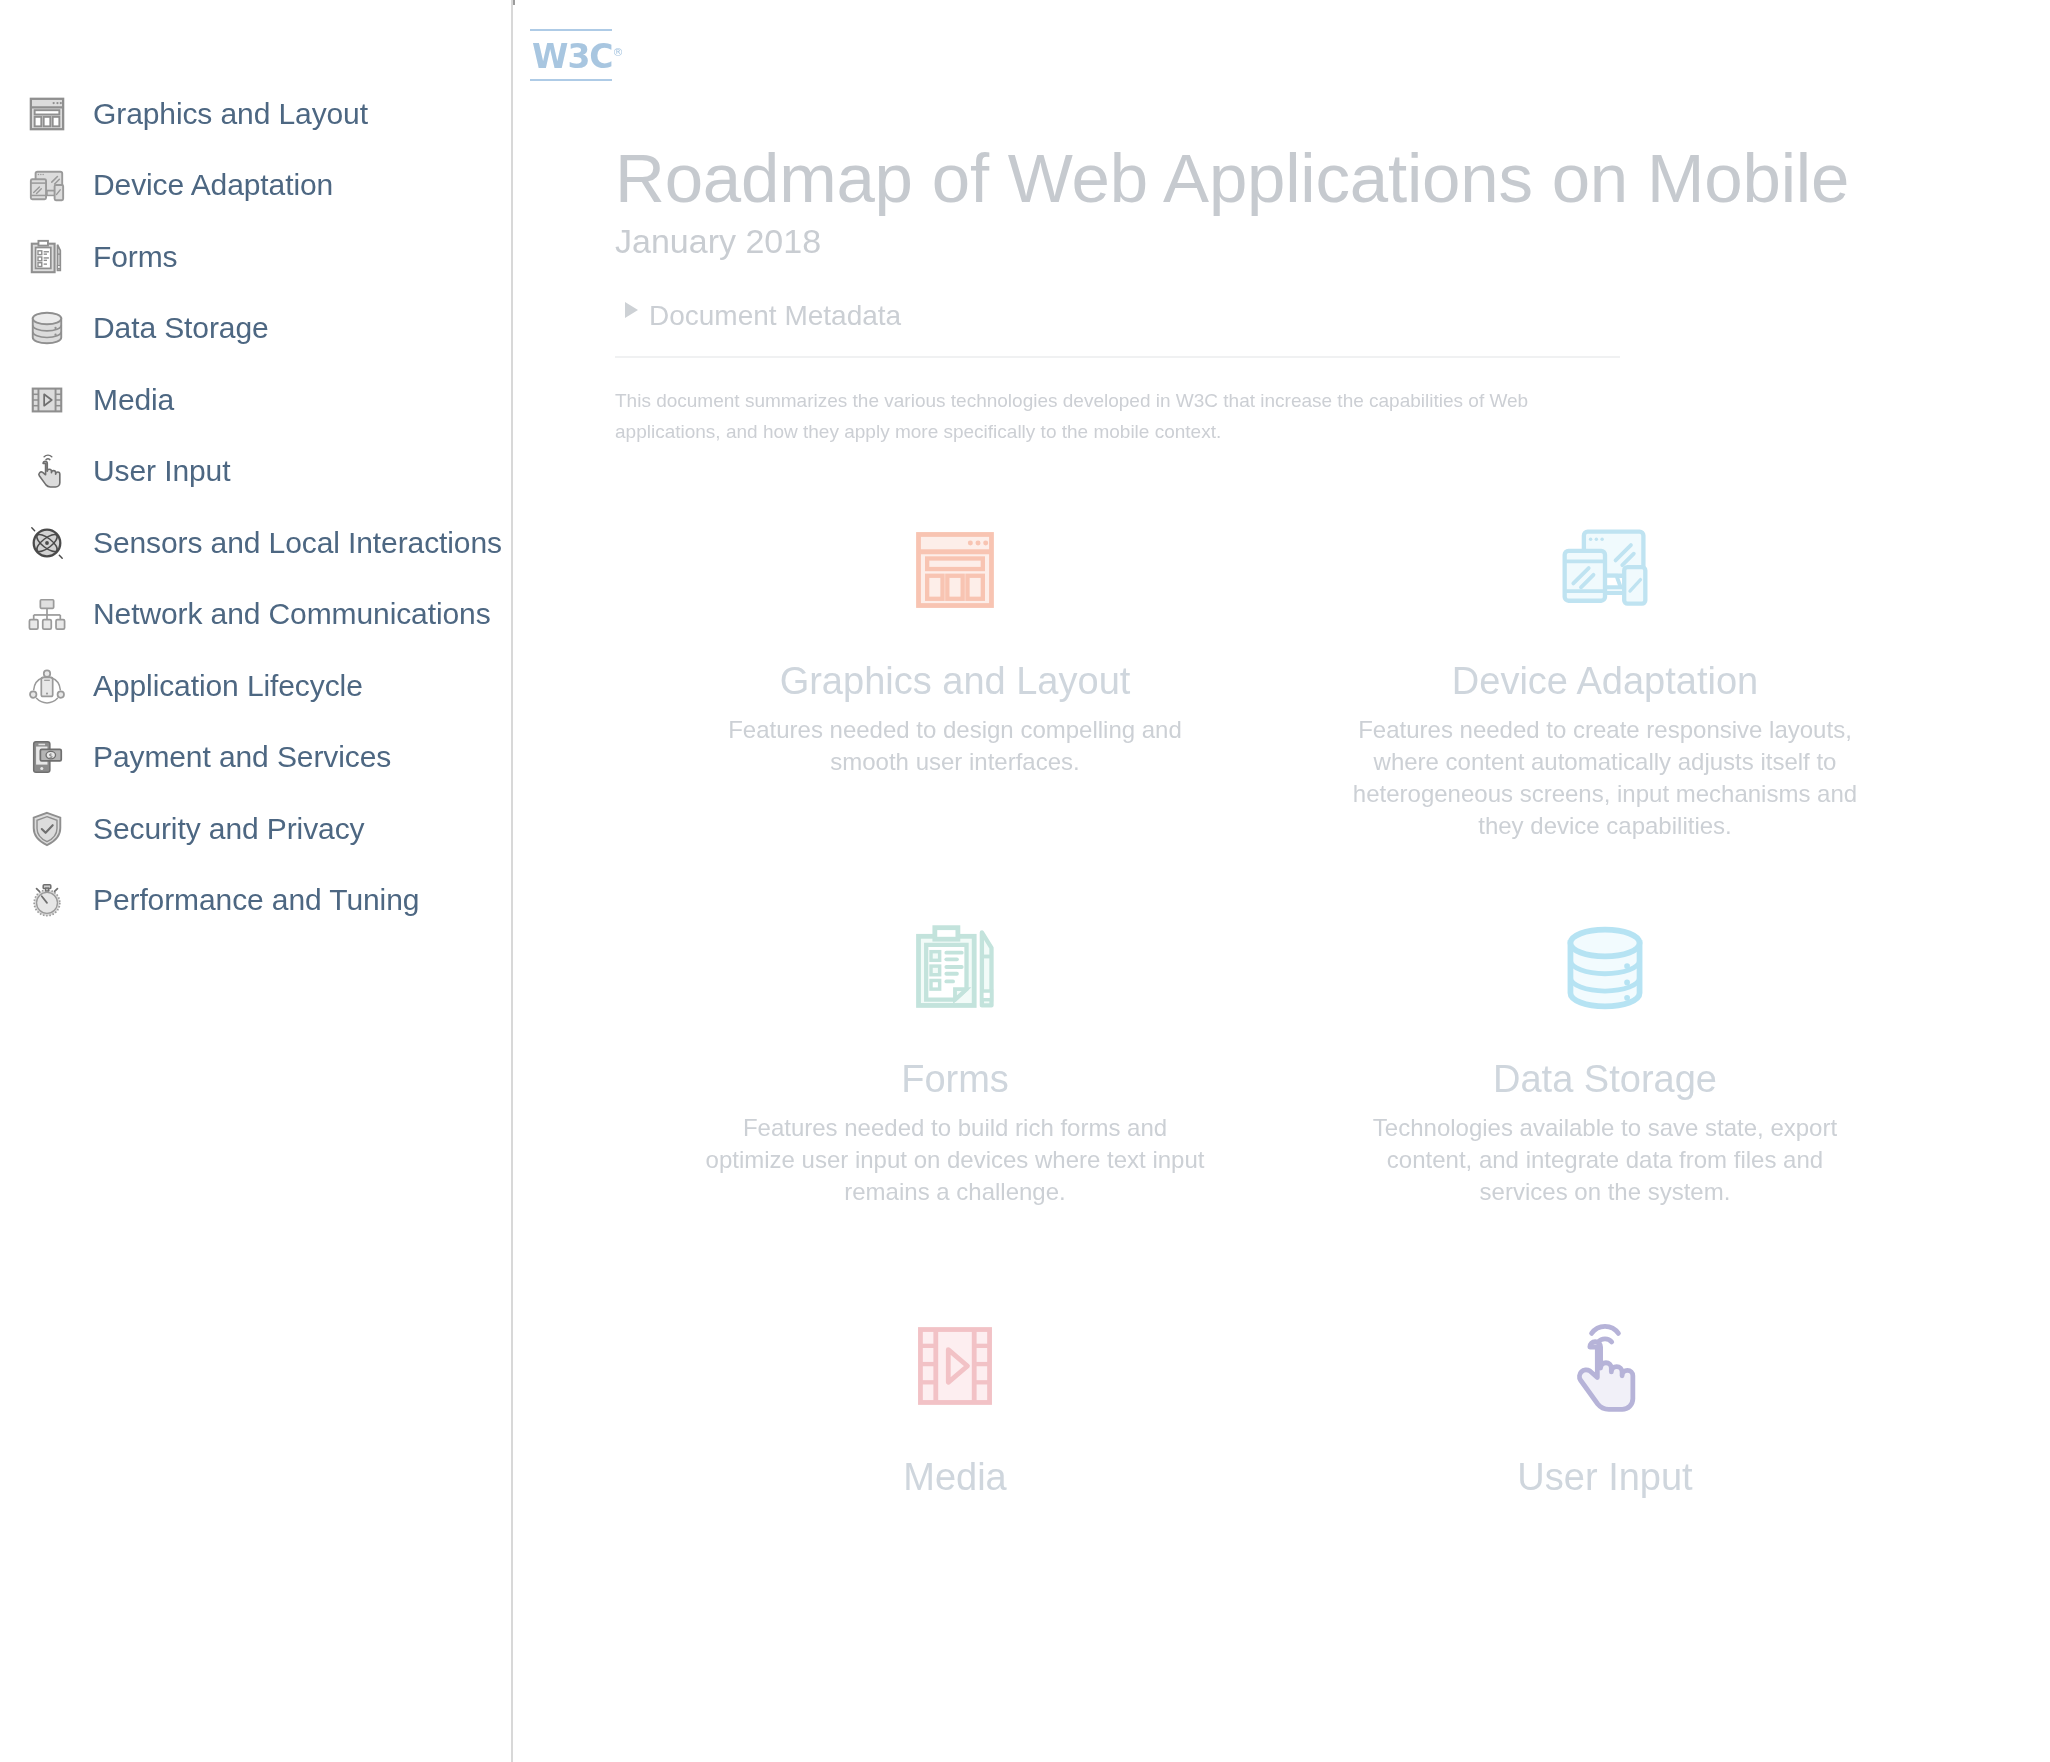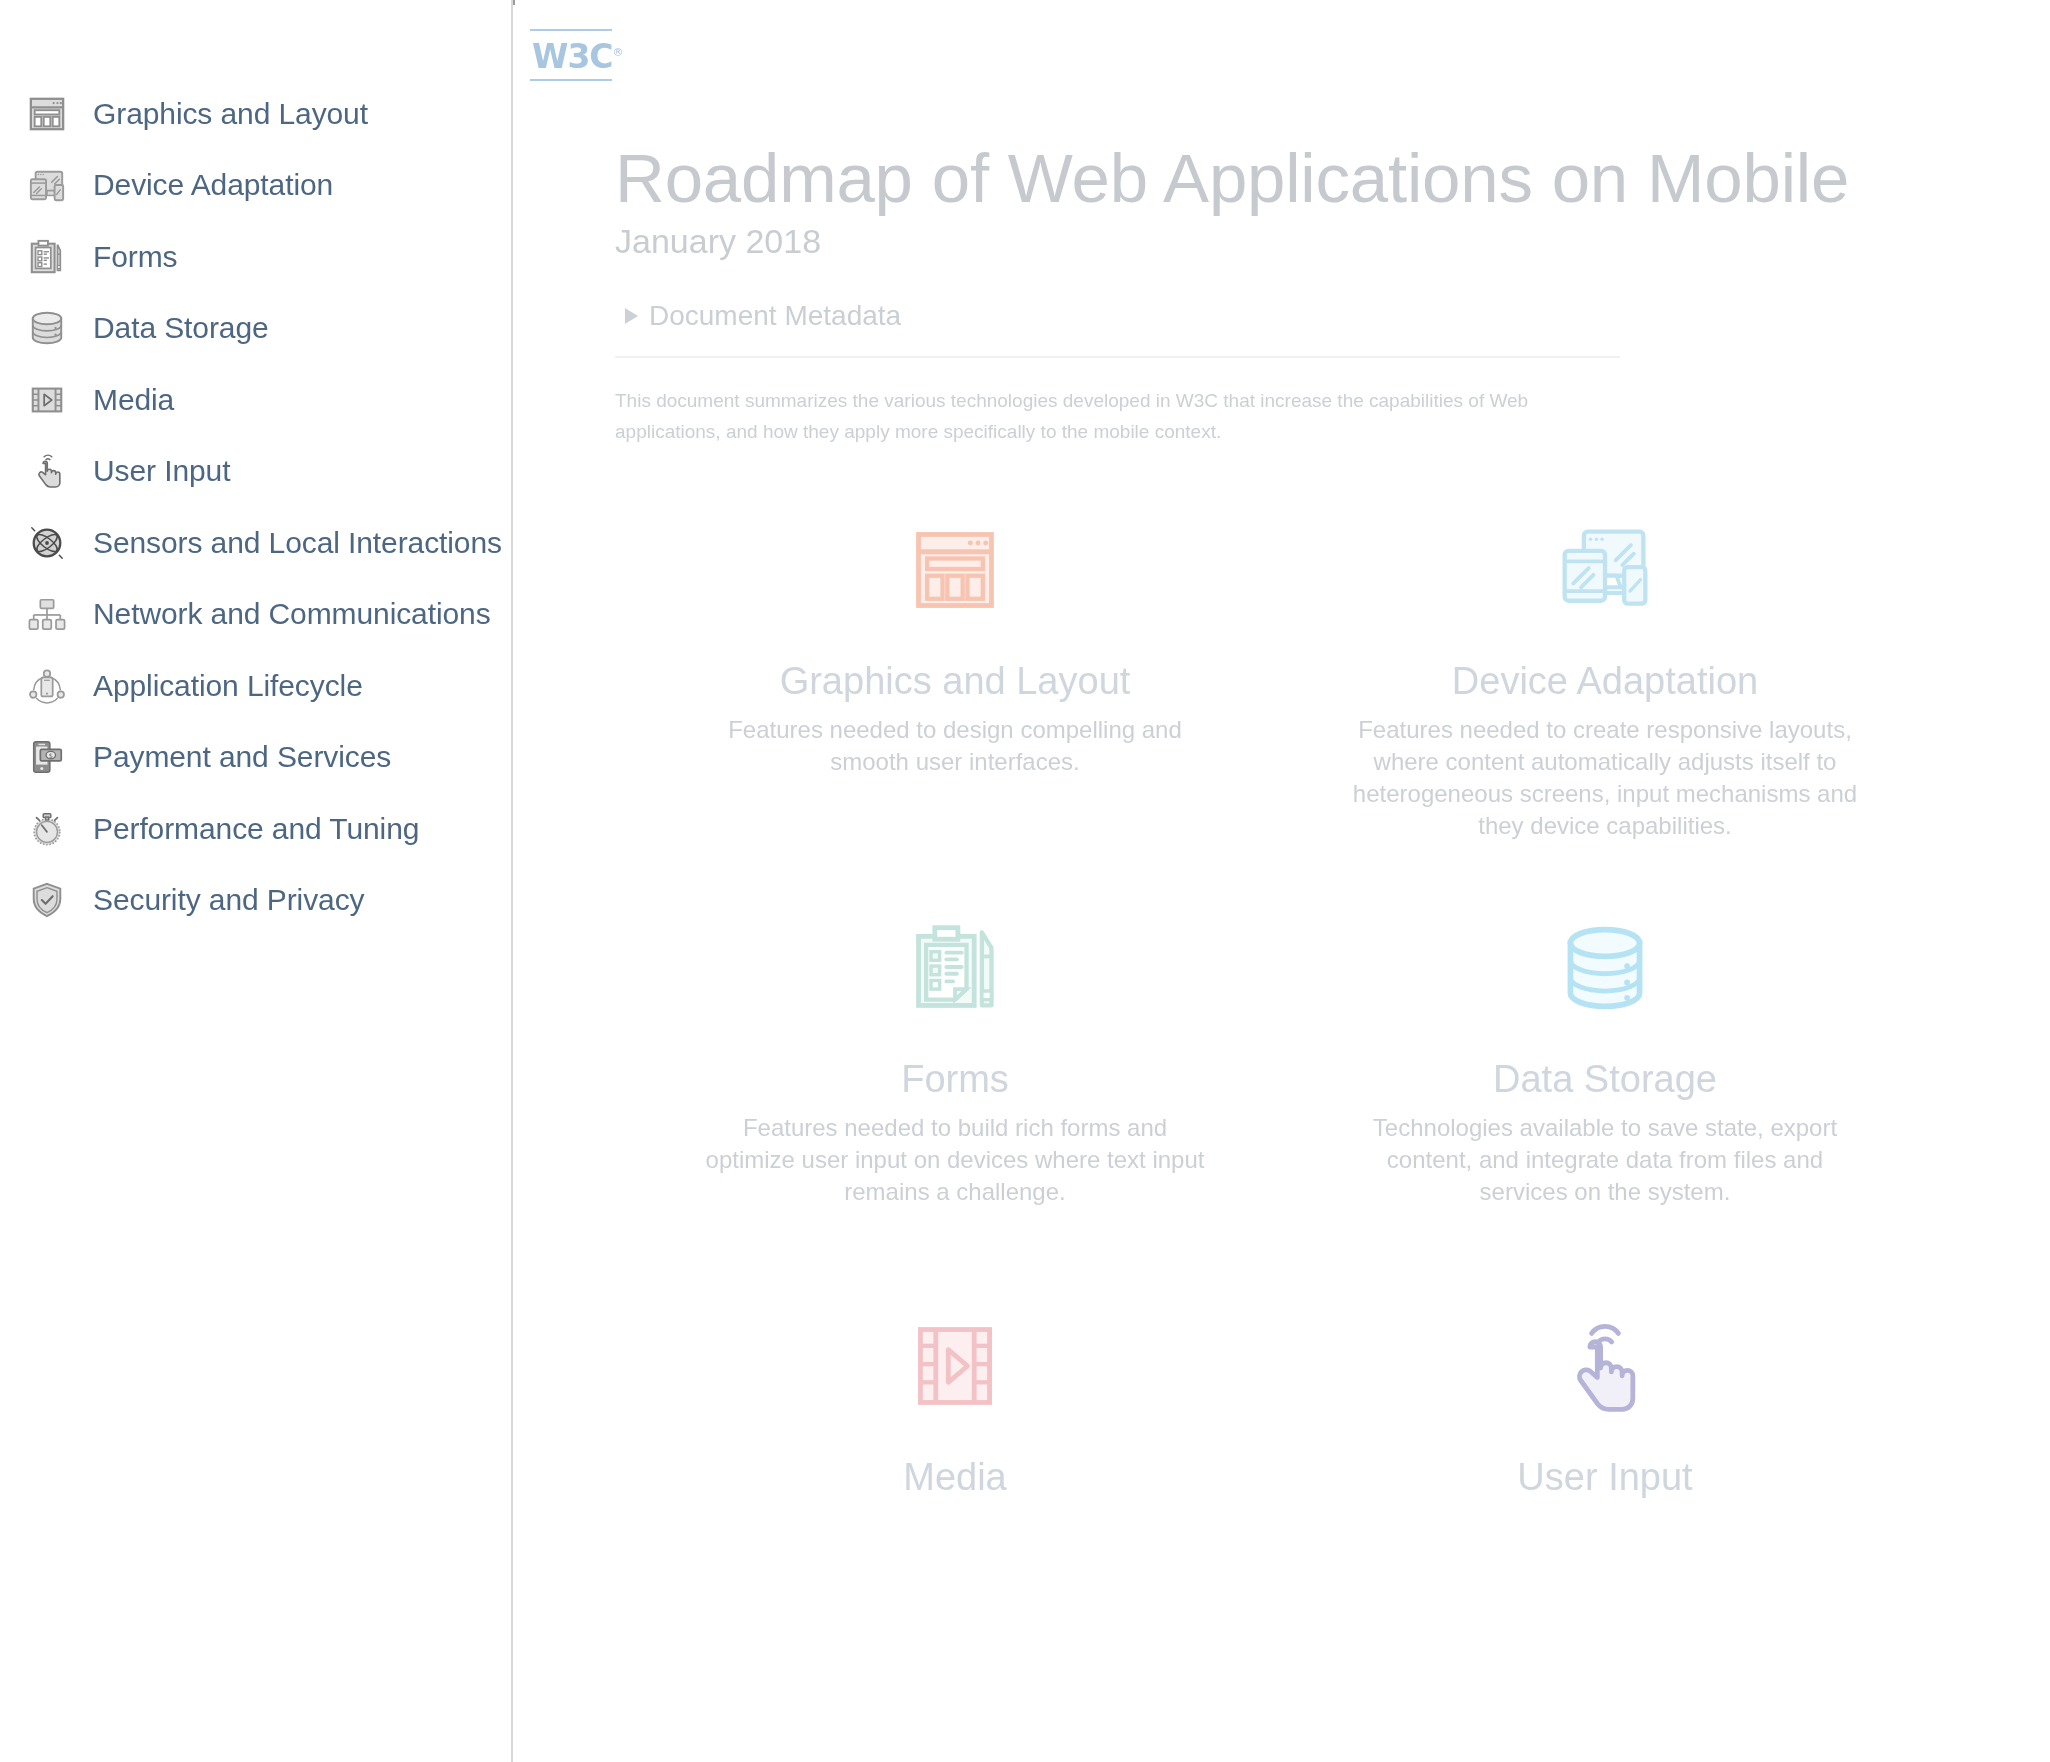--- a/index.html
+++ b/index.html
@@ -137,21 +137,21 @@
     margin-top: 4px;
     font-size: 34px;
     font-weight: 300;
     color: #c9cdd2;
     line-height: 1.2;
   }
 
   .metadata-row {
     margin-top: 40px;
     display: flex;
-    align-items: center;
+    align-items: flex-start;
     gap: 11px;
     cursor: pointer;
     width: max-content;
     padding-left: 10px;
   }
   .metadata-caret {
     width: 0; height: 0;
     border-left: 13px solid #cdd1d5;
     border-top: 8px solid transparent;
     border-bottom: 8px solid transparent;
@@ -410,41 +410,41 @@
             <ellipse cx="24" cy="18" rx="5" ry="4" fill="#e8e8e8" stroke="#6f6f6f" stroke-width="1.4"></ellipse>
             <text x="24" y="21" font-size="7" font-family="DejaVu Sans, sans-serif" fill="#6f6f6f" text-anchor="middle">$</text>
           </svg>
         </span>
         <span class="sidebar-label">Payment and Services</span>
       </div>
 
       <div class="sidebar-item">
         <span class="sidebar-icon">
           <svg viewBox="0 0 40 40" width="38" height="38">
+            <path d="M20 3 L34 8 v11 c0 9-6.5 14.5-14 18 -7.5-3.5-14-9-14-18 V8 z" fill="#dcdcdc" stroke="#8f8f8f" stroke-width="2"></path>
+            <path d="M20 7 L30.5 10.8 v8.6 c0 7-5 11.3-10.5 14 -5.5-2.7-10.5-7-10.5-14 V10.8 z" fill="none" stroke="#8f8f8f" stroke-width="1.5"></path>
+            <path d="M14.5 20 l4 4 7.5-8" fill="none" stroke="#6f6f6f" stroke-width="2.2" stroke-linecap="round" stroke-linejoin="round"></path>
+          </svg>
+        </span>
+        <span class="sidebar-label">Security and Privacy</span>
+      </div>
+
+      <div class="sidebar-item">
+        <span class="sidebar-icon">
+          <svg viewBox="0 0 40 40" width="38" height="38">
             <circle cx="20" cy="23" r="13.5" fill="#dcdcdc" stroke="#9a9a9a" stroke-width="1.8" stroke-dasharray="1.6 1.8"></circle>
             <circle cx="20" cy="23" r="11" fill="#e6e6e6" stroke="#9a9a9a" stroke-width="1.4"></circle>
             <rect x="16" y="4" width="8" height="4" rx="1" fill="#cfcfcf" stroke="#6f6f6f" stroke-width="1.6"></rect>
             <rect x="18.5" y="7.5" width="3" height="3" fill="#cfcfcf" stroke="#6f6f6f" stroke-width="1.4"></rect>
             <line x1="20" y1="23" x2="14.5" y2="16" stroke="#6f6f6f" stroke-width="1.8" stroke-linecap="round"></line>
             <line x1="9" y1="8" x2="12" y2="11" stroke="#6f6f6f" stroke-width="1.8" stroke-linecap="round"></line>
             <line x1="31" y1="8" x2="28" y2="11" stroke="#6f6f6f" stroke-width="1.8" stroke-linecap="round"></line>
           </svg>
         </span>
         <span class="sidebar-label">Performance and Tuning</span>
-      </div>
-
-      <div class="sidebar-item">
-        <span class="sidebar-icon">
-          <svg viewBox="0 0 40 40" width="38" height="38">
-            <path d="M20 3 L34 8 v11 c0 9-6.5 14.5-14 18 -7.5-3.5-14-9-14-18 V8 z" fill="#dcdcdc" stroke="#8f8f8f" stroke-width="2"></path>
-            <path d="M20 7 L30.5 10.8 v8.6 c0 7-5 11.3-10.5 14 -5.5-2.7-10.5-7-10.5-14 V10.8 z" fill="none" stroke="#8f8f8f" stroke-width="1.5"></path>
-            <path d="M14.5 20 l4 4 7.5-8" fill="none" stroke="#6f6f6f" stroke-width="2.2" stroke-linecap="round" stroke-linejoin="round"></path>
-          </svg>
-        </span>
-        <span class="sidebar-label">Security and Privacy</span>
       </div>
 
     </div>
   </nav>
 
   <main class="main">
 
     <a class="w3c-logo-wrap">
       <div class="w3c-rule"></div>
       <div class="w3c-mark">W3C<sup>®</sup></div>

